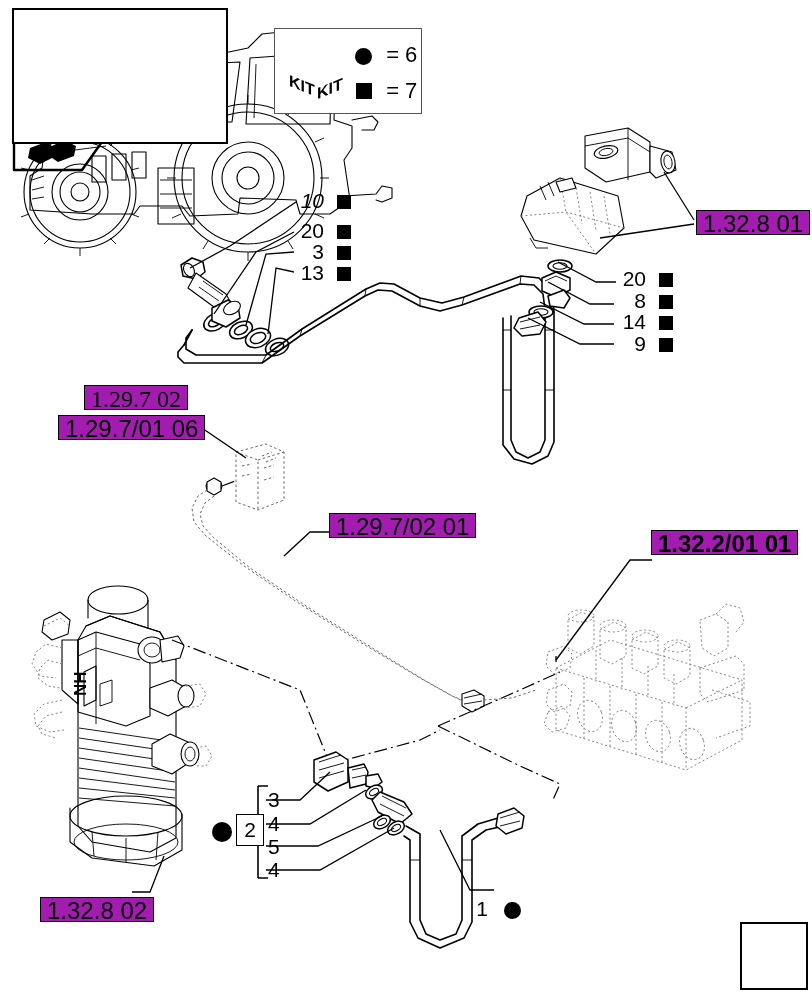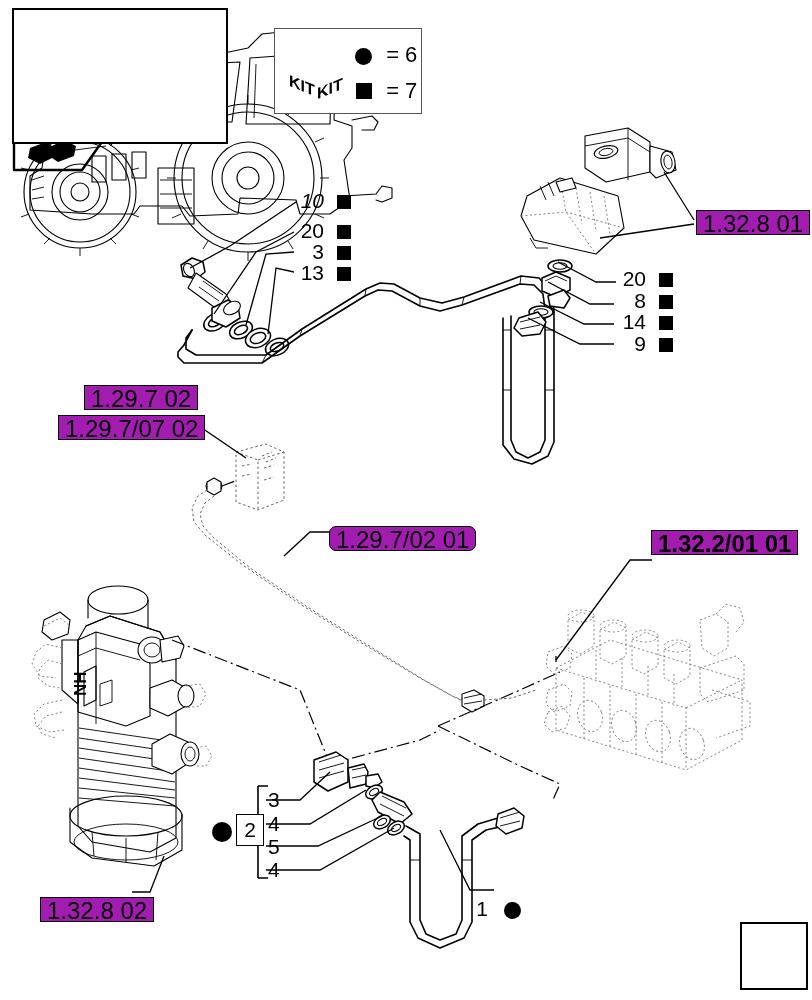--- a/index.html
+++ b/index.html
@@ -462,25 +462,25 @@
     <span class="num" style="width:26px;">14</span>
     <span class="sq" style="margin-left:7px;"></span>
   </div>
   <div class="callout" style="left:620px;top:333px;">
     <span class="num" style="width:26px;">9</span>
     <span class="sq" style="margin-left:7px;"></span>
   </div>
 
   <div class="refbox" style="left:696px;top:210px;">1.32.8 01</div>
 
-  <div class="refbox" style="left:84px;top:385px;">1.29.7 02</div>
-
-  <div class="refbox" style="left:58px;top:415px;">1.29.7/07 02</div>
-
-  <div class="refbox" style="left:329px;top:526px;border-radius:7px;">1.29.7/02 01</div>
+  <div class="refbox" style="left:84px;top:385px;font-family:Liberation Serif, serif;">1.29.7 02</div>
+
+  <div class="refbox" style="left:58px;top:415px;">1.29.7/01 06</div>
+
+  <div class="refbox" style="left:329px;top:513px;">1.29.7/02 01</div>
 
   <div class="refbox" style="left:651px;top:530px;font-weight:bold;">1.32.2/01 01</div>
 
   <div class="refbox" style="left:40px;top:897px;">1.32.8 02</div>
 
   <div style="position:absolute;left:212px;top:822px;width:20px;height:20px;border-radius:50%;background:#000;"></div>
 
   <div class="numbox" style="left:236px;top:814px;width:26px;height:30px;line-height:30px;">
     <span>2</span>
   </div>

